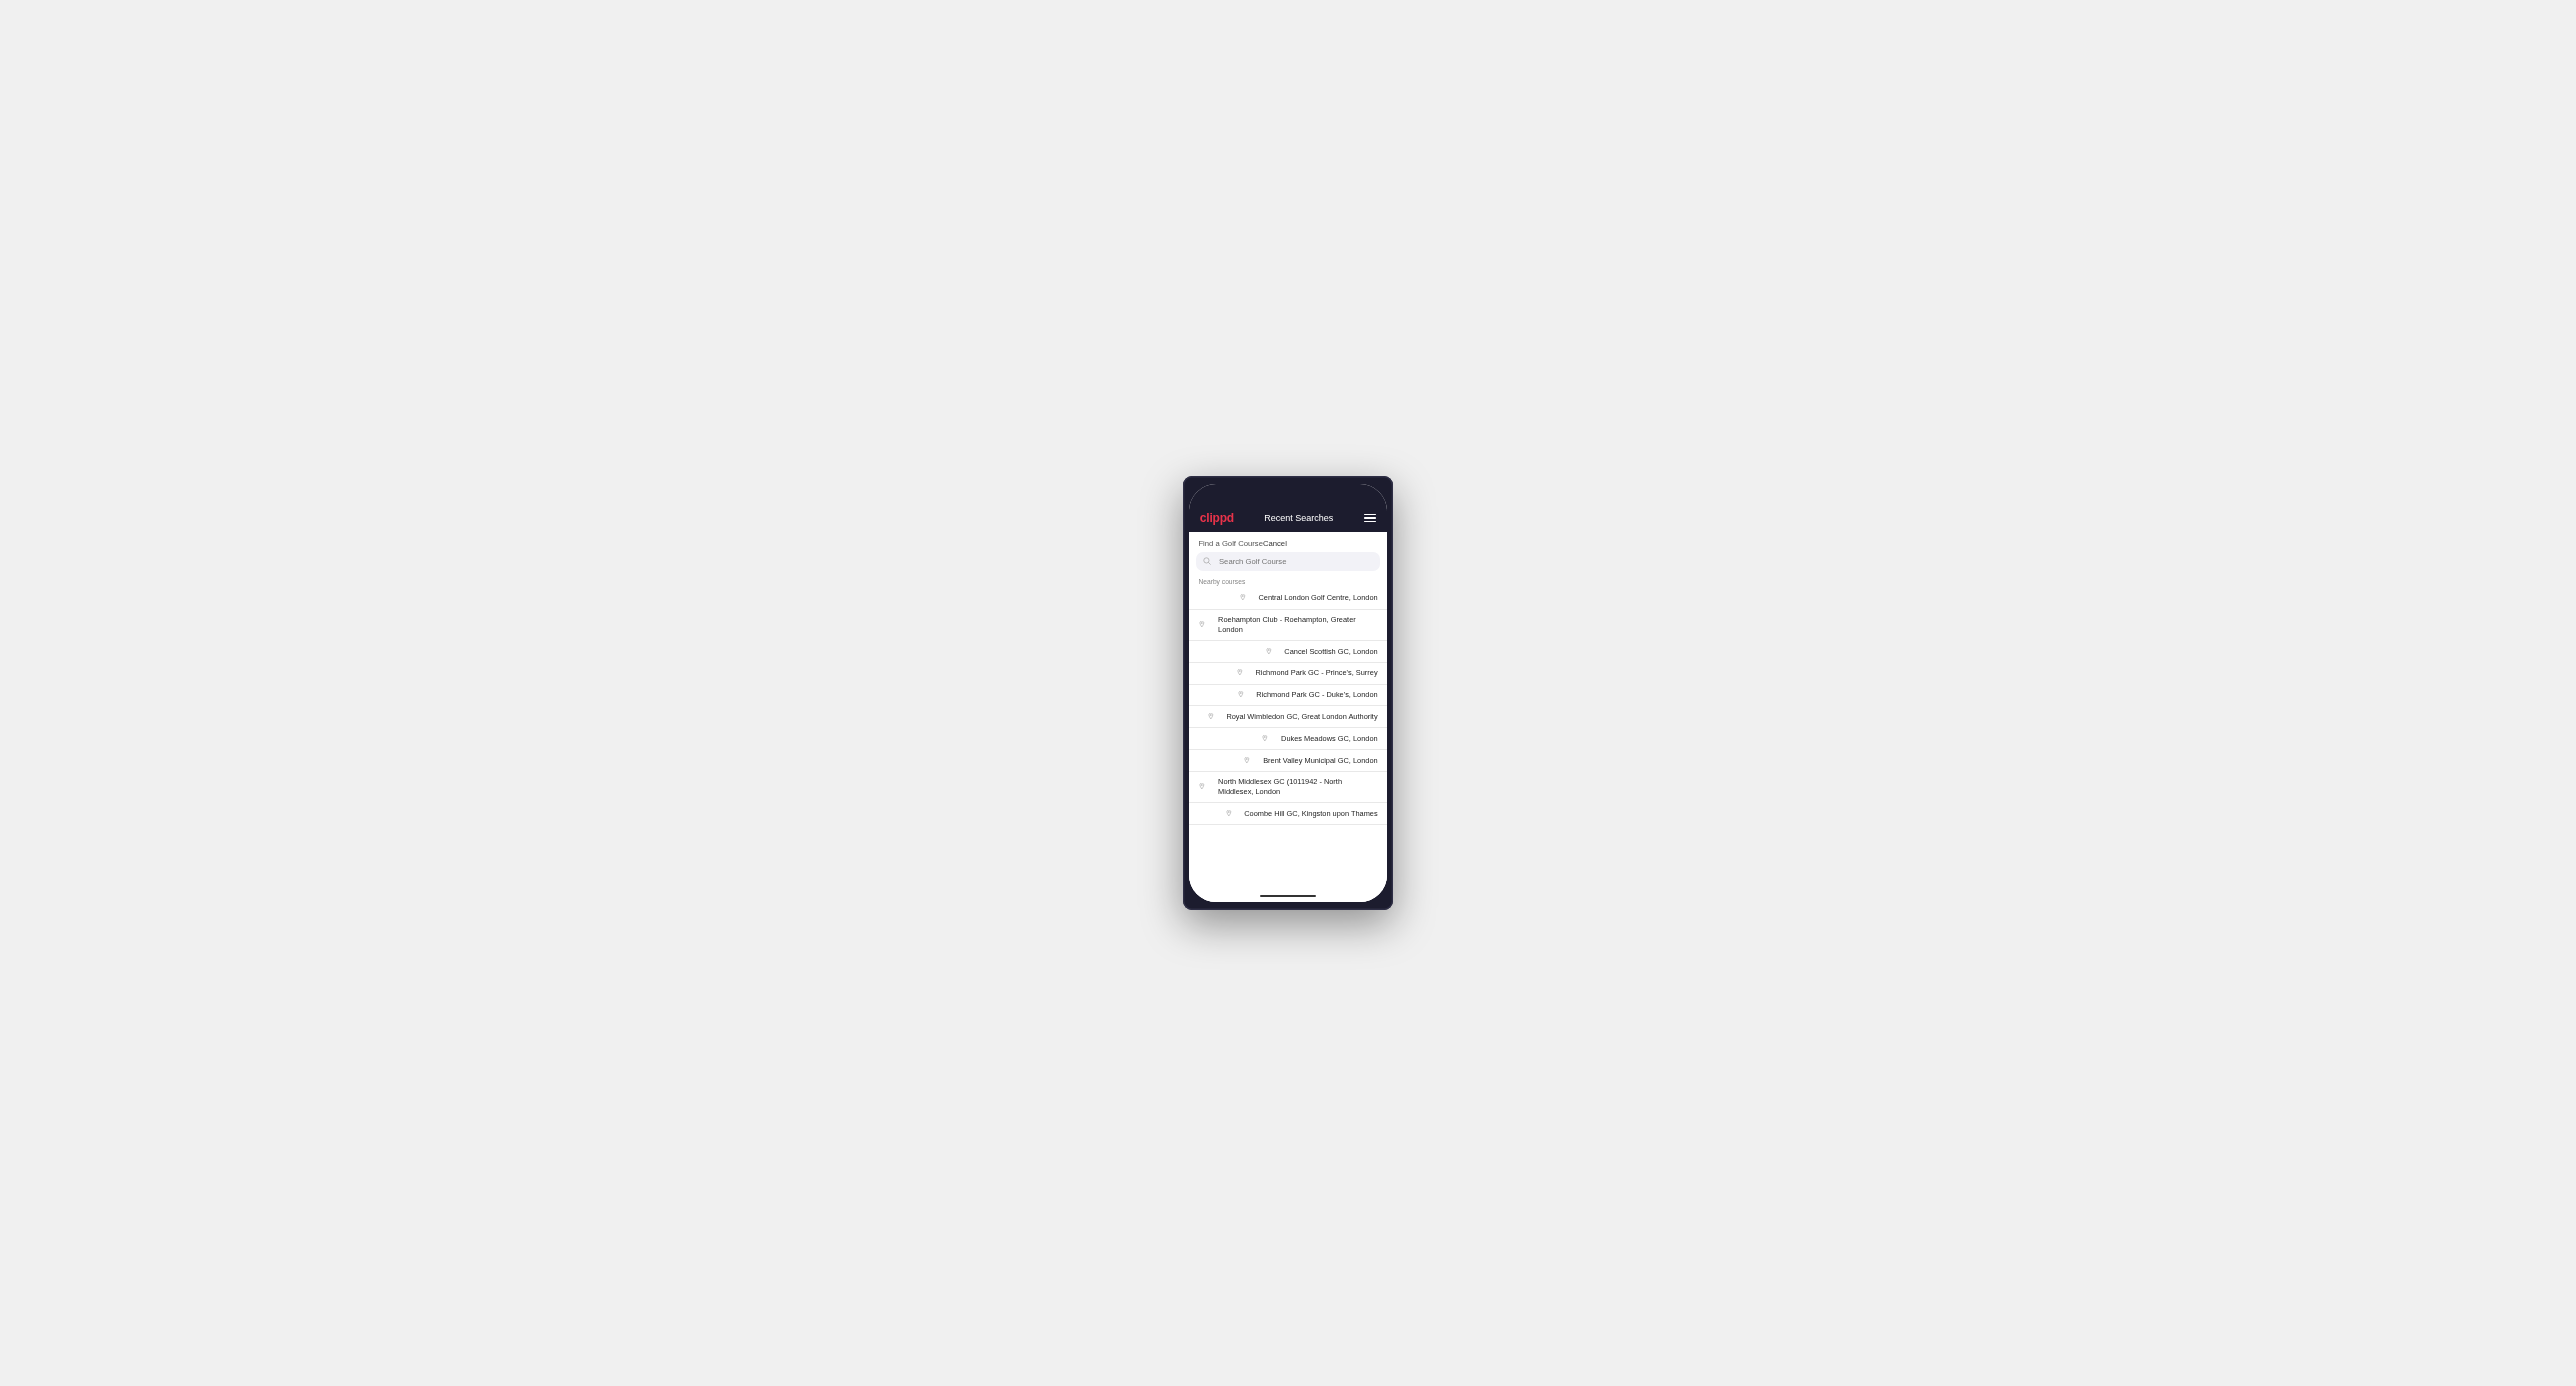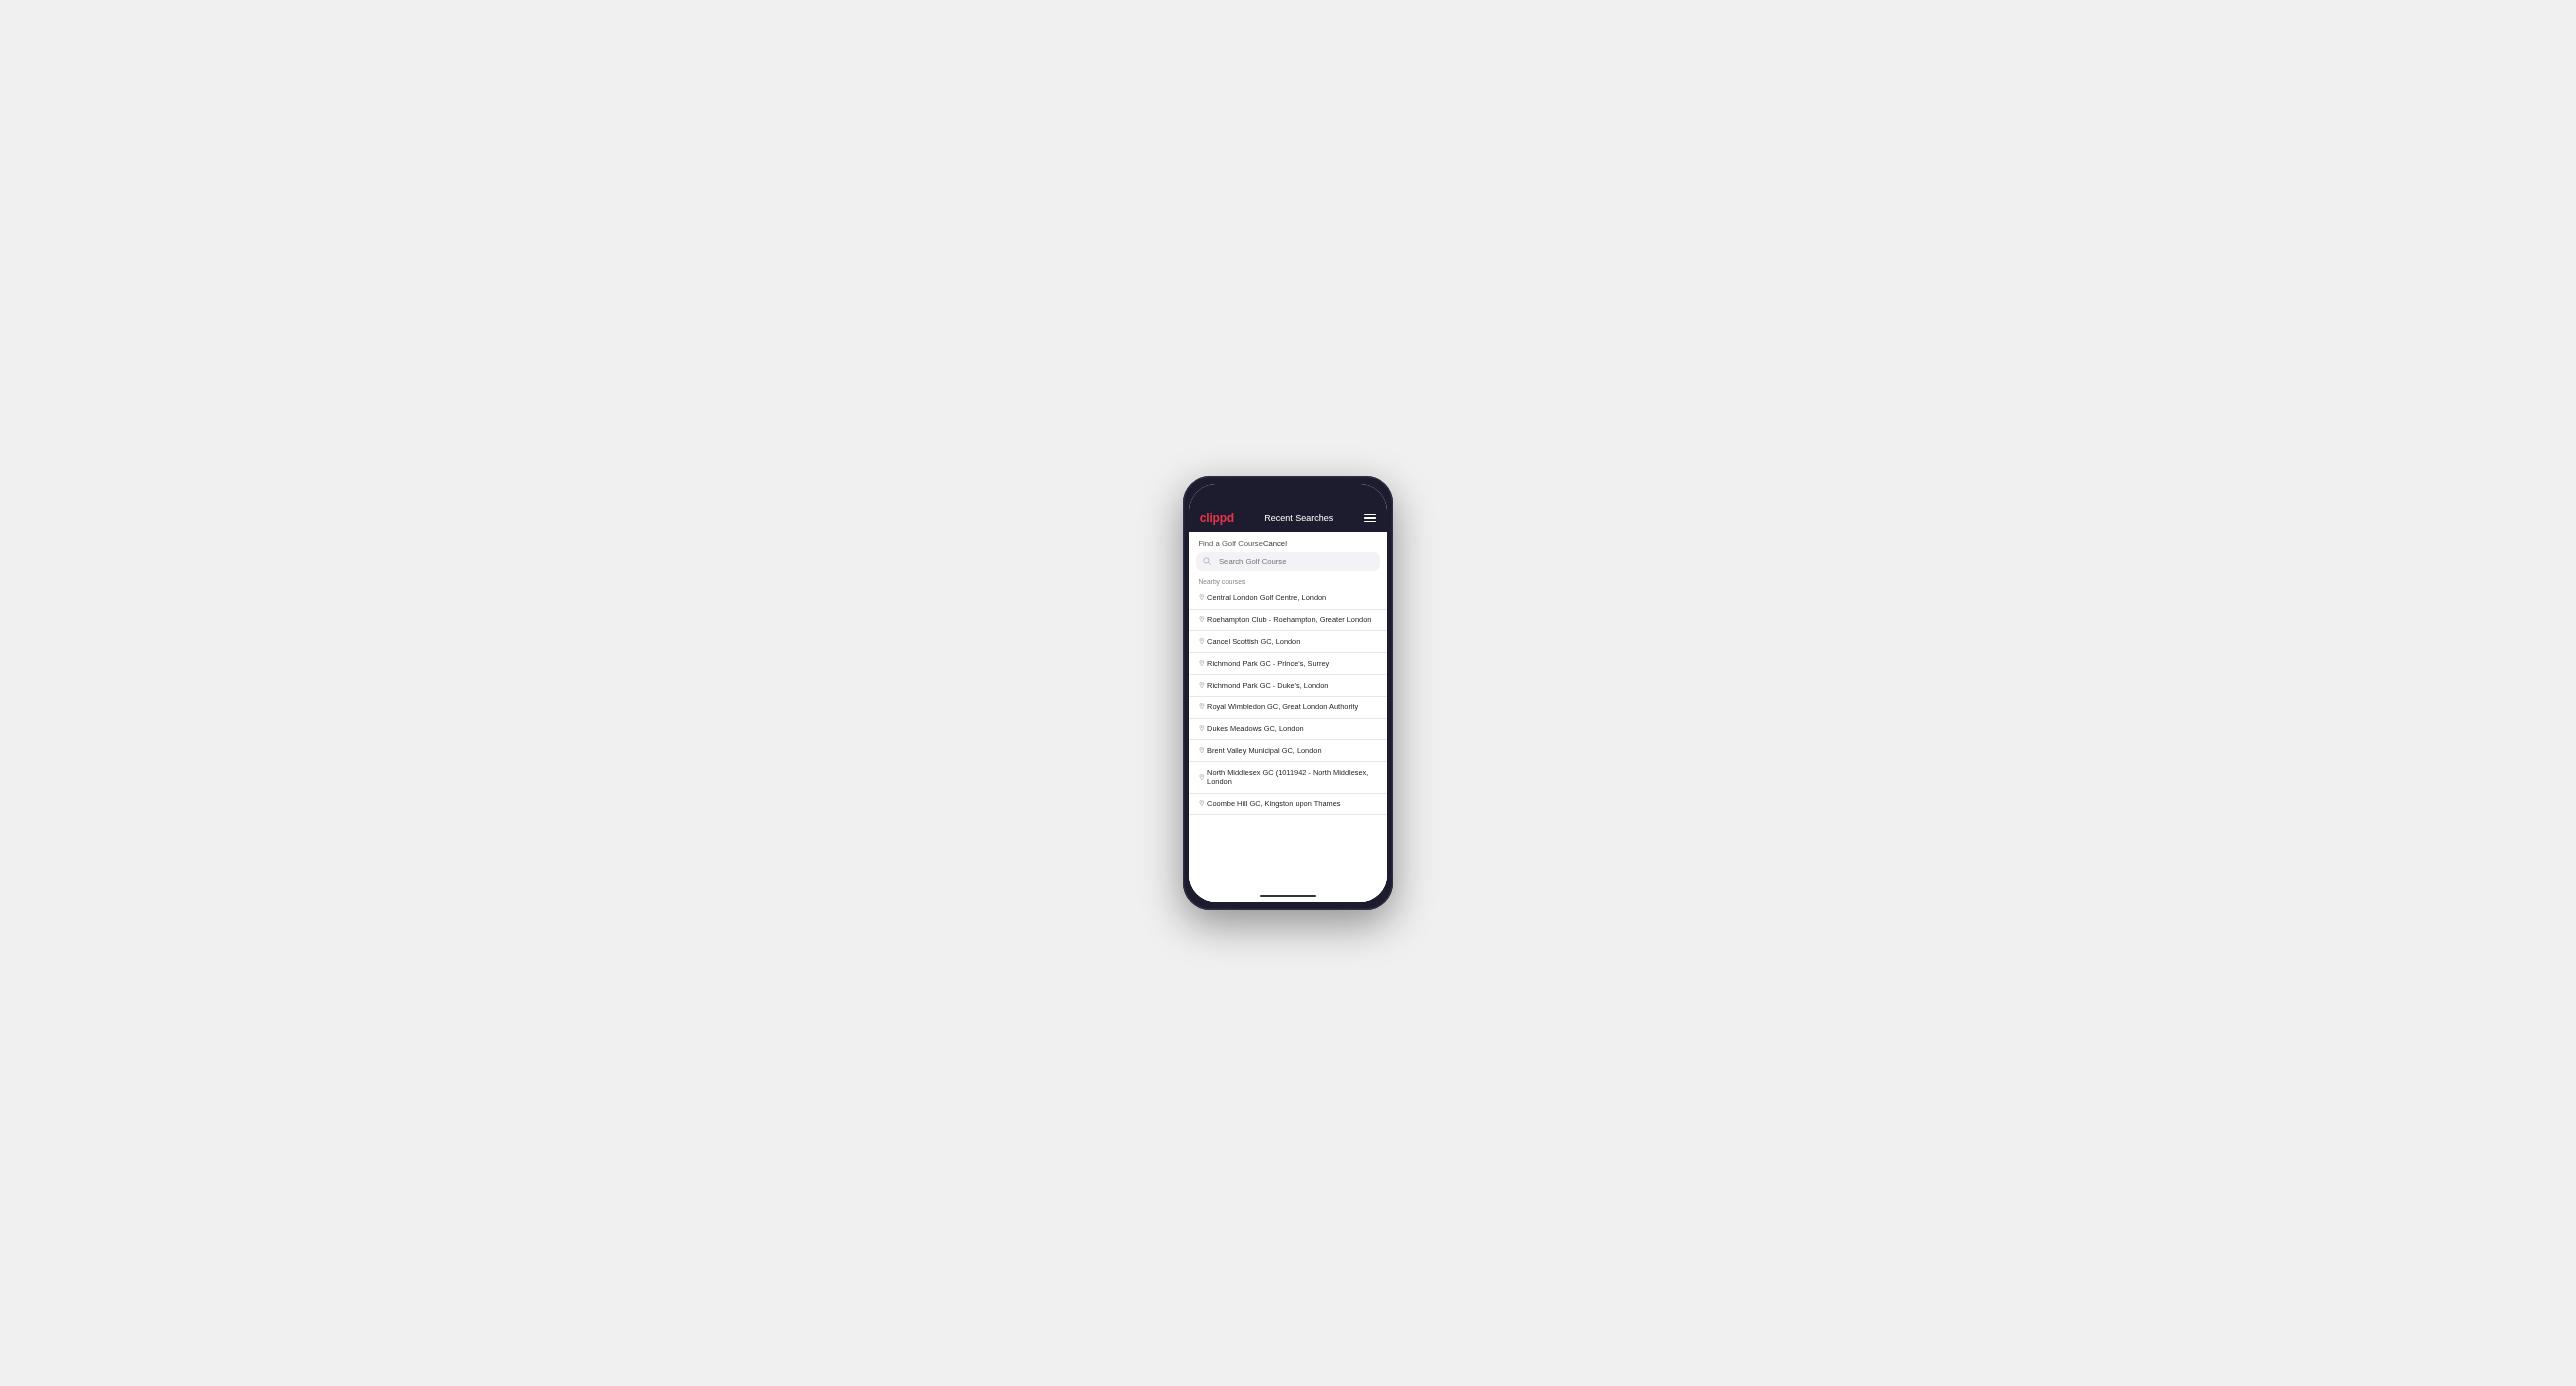--- a/index.html
+++ b/index.html
@@ -13,21 +13,21 @@
     }
     .phone-wrapper {
       position: relative;
       width: 210px;
       height: 434px;
     }
     .phone-frame {
       position: absolute;
       inset: 0;
       background: #1c1c2e;
-      border-radius: 27px;
+      border-radius: 9px;
       box-shadow: 0 14px 42px rgba(0,0,0,0.4), inset 0 0 0 1.4px #2e2e45;
     }
     .phone-screen {
       position: absolute;
       top: 8.4px;
       left: 5.6px;
       right: 5.6px;
       bottom: 8.4px;
       background: #fff;
       border-radius: 27px;
@@ -134,22 +134,23 @@
     .courses-list {
       flex: 1;
       overflow-y: auto;
       background: #fff;
     }
     .course-item {
       display: flex;
       align-items: center;
       padding: 5.6px 9.8px;
       border-bottom: 0.4px solid #e8e8e8;
-      gap: 1px;
+      gap: 12px;
       cursor: pointer;
+      justify-content: flex-end;
     }
     .pin-icon {
       flex-shrink: 0;
       width: 7.7px;
       height: 7.7px;
     }
     .course-name {
       font-size: 7.4px;
       color: #222;
       font-weight: 400;

